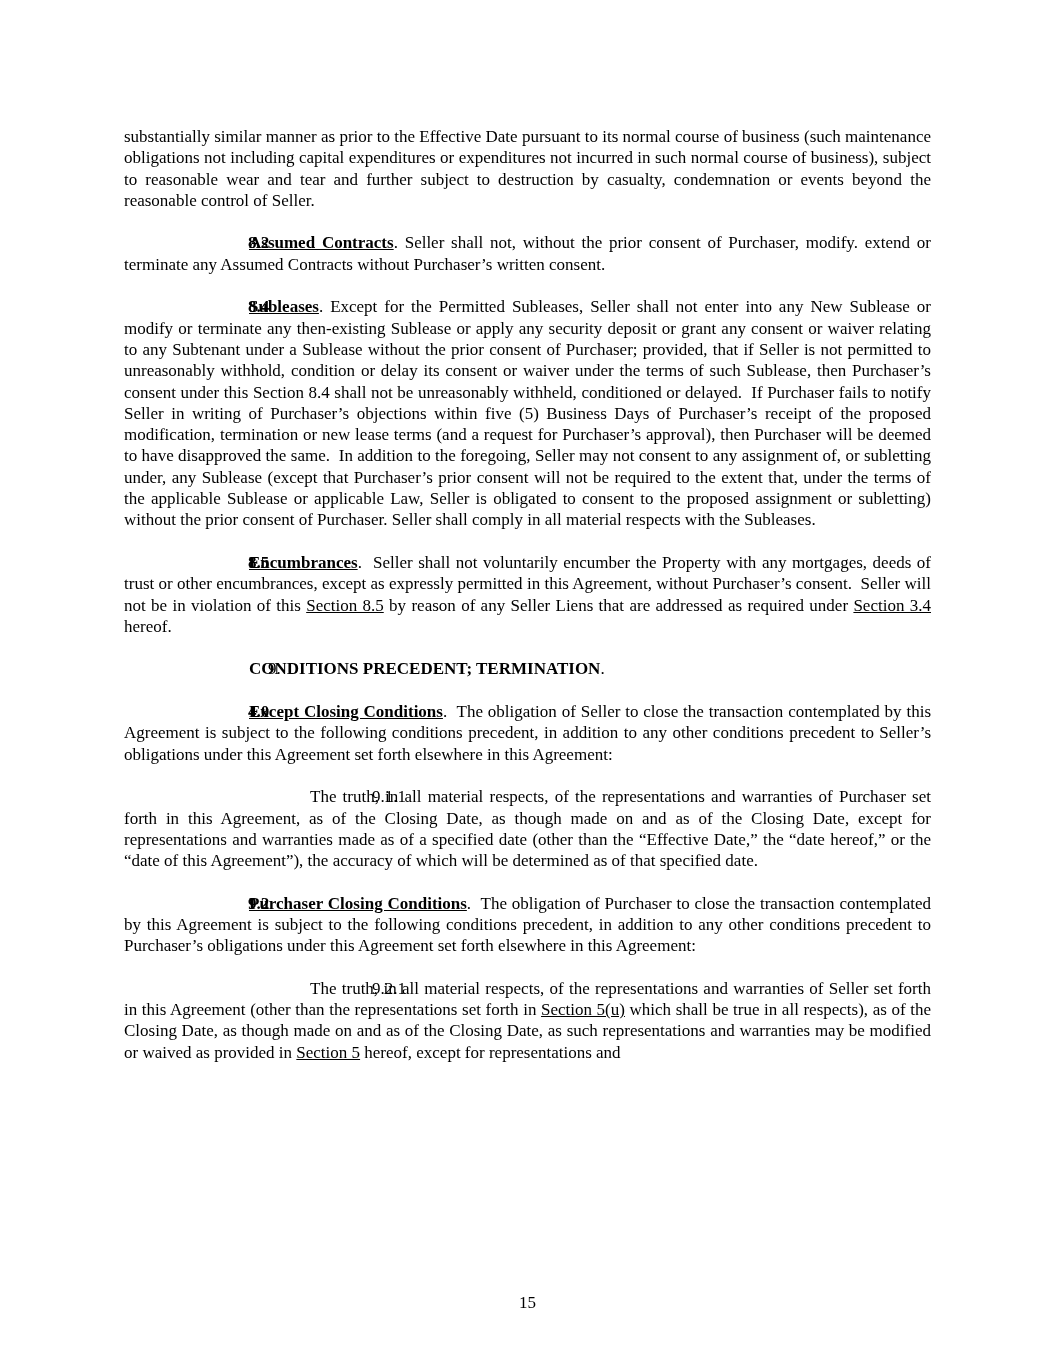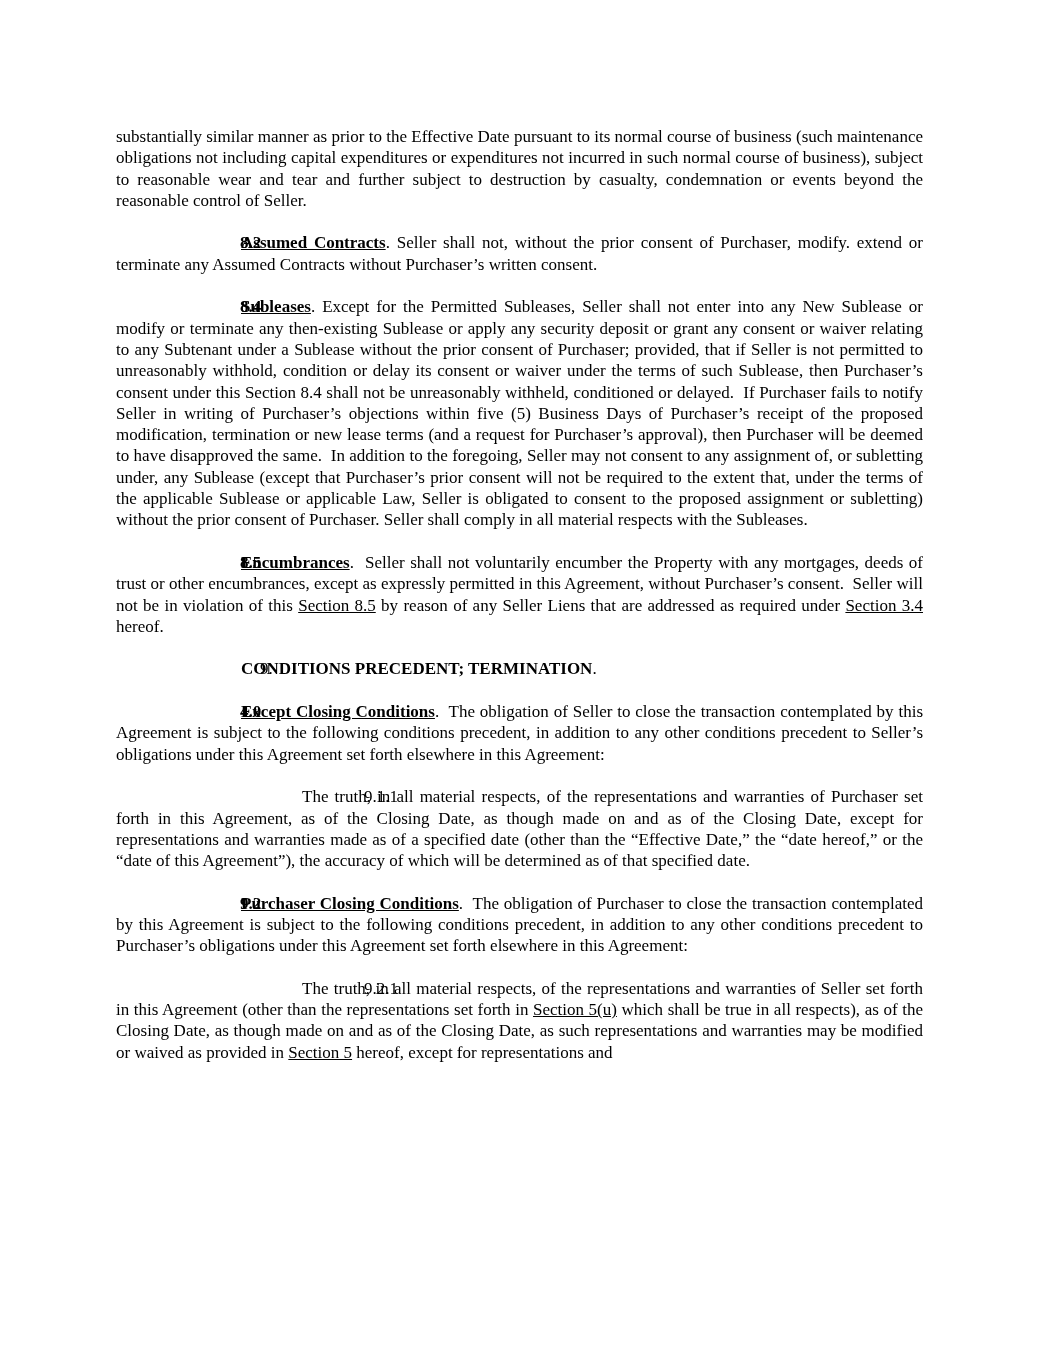--- a/index.html
+++ b/index.html
@@ -13,21 +13,21 @@
   }
   .page {
     position: relative;
     width: 1055px;
     height: 1365px;
     background: #ffffff;
     overflow: hidden;
   }
   .content {
     position: absolute;
-    left: 116px;
+    left: 124px;
     top: 126px;
     width: 807px;
   }
   p.para {
     font-size: 17px;
     line-height: 21.3px;
     text-align: justify;
     margin: 0 0 21.3px 0;
     color: #000000;
   }
@@ -60,13 +60,14 @@
       <p class="para plain"><span>substantially similar manner as prior to the Effective Date pursuant to its normal course of business (such maintenance obligations not including capital expenditures or expenditures not incurred in such normal course of business), subject to reasonable wear and tear and further subject to destruction by casualty, condemnation or events beyond the reasonable control of Seller.</span></p>
       <p class="para section"><span class="num">8.2</span><span class="b u">Assumed Contracts</span><span>. Seller shall not, without the prior consent of Purchaser, modify. extend or terminate any Assumed Contracts without Purchaser’s written consent.</span></p>
       <p class="para section"><span class="num">8.4</span><span class="b u">Subleases</span><span>. Except for the Permitted Subleases, Seller shall not enter into any New Sublease or modify or terminate any then-existing Sublease or apply any security deposit or grant any consent or waiver relating to any Subtenant under a Sublease without the prior consent of Purchaser; provided, that if Seller is not permitted to unreasonably withhold, condition or delay its consent or waiver under the terms of such Sublease, then Purchaser’s consent under this Section 8.4 shall not be unreasonably withheld, conditioned or delayed.&nbsp; If Purchaser fails to notify Seller in writing of Purchaser’s objections within five (5) Business Days of Purchaser’s receipt of the proposed modification, termination or new lease terms (and a request for Purchaser’s approval), then Purchaser will be deemed to have disapproved the same.&nbsp; In addition to the foregoing, Seller may not consent to any assignment of, or subletting under, any Sublease (except that Purchaser’s prior consent will not be required to the extent that, under the terms of the applicable Sublease or applicable Law, Seller is obligated to consent to the proposed assignment or subletting) without the prior consent of Purchaser. Seller shall comply in all material respects with the Subleases.</span></p>
       <p class="para section"><span class="num">8.5</span><span class="b u">Encumbrances</span><span>.&nbsp; Seller shall not voluntarily encumber the Property with any mortgages, deeds of trust or other encumbrances, except as expressly permitted in this Agreement, without Purchaser’s consent.&nbsp; Seller will not be in violation of this </span><span class="u">Section 8.5</span><span> by reason of any Seller Liens that are addressed as required under </span><span class="u">Section 3.4</span><span> hereof.</span></p>
       <p class="para article"><span class="num">9.</span><span class="b">CONDITIONS PRECEDENT; TERMINATION</span><span>.</span></p>
       <p class="para section"><span class="num">4.0</span><span class="b u">Except Closing Conditions</span><span>.&nbsp; The obligation of Seller to close the transaction contemplated by this Agreement is subject to the following conditions precedent, in addition to any other conditions precedent to Seller’s obligations under this Agreement set forth elsewhere in this Agreement:</span></p>
       <p class="para sub"><span class="num">9.1.1</span><span>The truth, in all material respects, of the representations and warranties of Purchaser set forth in this Agreement, as of the Closing Date, as though made on and as of the Closing Date, except for representations and warranties made as of a specified date (other than the “Effective Date,” the “date hereof,” or the “date of this Agreement”), the accuracy of which will be determined as of that specified date.</span></p>
       <p class="para section"><span class="num">9.2</span><span class="b u">Purchaser Closing Conditions</span><span>.&nbsp; The obligation of Purchaser to close the transaction contemplated by this Agreement is subject to the following conditions precedent, in addition to any other conditions precedent to Purchaser’s obligations under this Agreement set forth elsewhere in this Agreement:</span></p>
       <p class="para sub"><span class="num">9.2.1</span><span>The truth, in all material respects, of the representations and warranties of Seller set forth in this Agreement (other than the representations set forth in </span><span class="u">Section 5(u)</span><span> which shall be true in all respects), as of the Closing Date, as though made on and as of the Closing Date, as such representations and warranties may be modified or waived as provided in </span><span class="u">Section 5</span><span> hereof, except for representations and</span></p>
     </div>
+  <div class="page-number">15</div>
 </div>
 
 </body></html>

